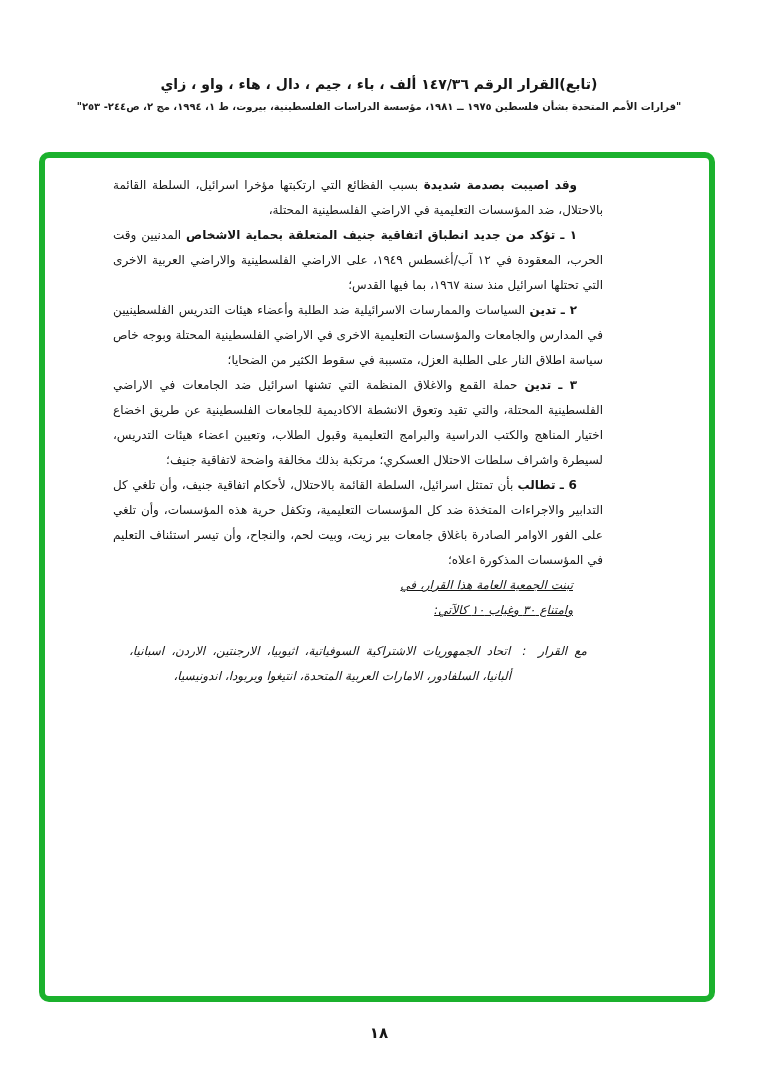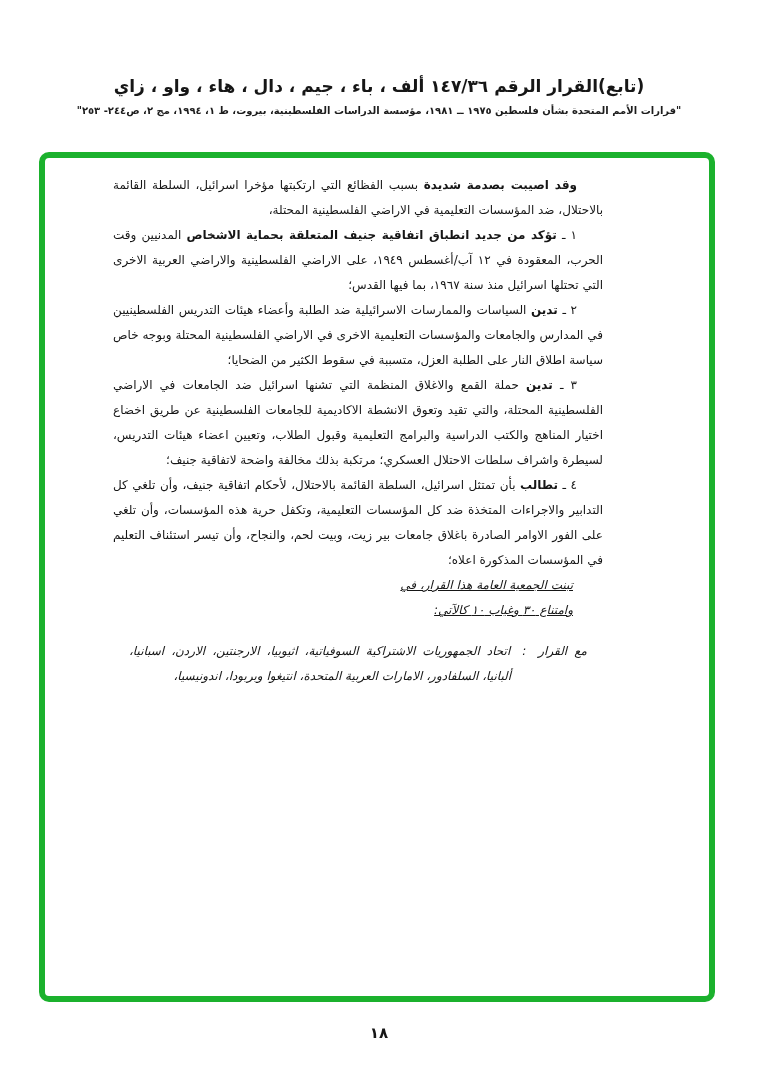--- a/index.html
+++ b/index.html
@@ -15,21 +15,21 @@
   }
   .header {
     position: absolute;
     top: 76px;
     left: 0;
     right: 0;
     text-align: center;
     direction: rtl;
   }
   .res-title {
-    font-size: 17px;
+    font-size: 14px;
     font-weight: bold;
     letter-spacing: 0.3px;
   }
   .citation {
     margin-top: 9px;
     font-size: 10px;
     font-weight: bold;
     color: #1c1c1c;
   }
   .frame {
@@ -47,21 +47,21 @@
     font-size: 12px;
     line-height: 25px;
     text-align: justify;
     direction: rtl;
   }
   .para {
     margin: 0;
     text-indent: 26px;
   }
   .para b { font-weight: bold; }
-  .num { font-weight: normal; }
+  .num { font-weight: bold; }
   .adopted {
     margin: 0 30px 0 0;
     font-style: italic;
     text-align: right;
     text-decoration: underline;
   }
   .adopted > div { text-indent: 0; }
   .votes {
     margin: 16px;
     padding-right: 76px;
@@ -101,21 +101,21 @@
         <span>المدنيين وقت الحرب، المعقودة في ١٢ آب/أغسطس ١٩٤٩، على الاراضي الفلسطينية والاراضي العربية الاخرى التي تحتلها اسرائيل منذ سنة ١٩٦٧، بما فيها القدس؛</span></p>
 
       <p class="para"><span class="num">٢ ـ</span>
         <b>تدين</b>
         <span>السياسات والممارسات الاسرائيلية ضد الطلبة وأعضاء هيئات التدريس الفلسطينيين في المدارس والجامعات والمؤسسات التعليمية الاخرى في الاراضي الفلسطينية المحتلة وبوجه خاص سياسة اطلاق النار على الطلبة العزل، متسببة في سقوط الكثير من الضحايا؛</span></p>
 
       <p class="para"><span class="num">٣ ـ</span>
         <b>تدين</b>
         <span>حملة القمع والاغلاق المنظمة التي تشنها اسرائيل ضد الجامعات في الاراضي الفلسطينية المحتلة، والتي تقيد وتعوق الانشطة الاكاديمية للجامعات الفلسطينية عن طريق اخضاع اختيار المناهج والكتب الدراسية والبرامج التعليمية وقبول الطلاب، وتعيين اعضاء هيئات التدريس، لسيطرة واشراف سلطات الاحتلال العسكري؛ مرتكبة بذلك مخالفة واضحة لاتفاقية جنيف؛</span></p>
 
-      <p class="para"><span class="num">٤ ـ</span>
+      <p class="para"><span class="num">6 ـ</span>
         <b>تطالب</b>
         <span>بأن تمتثل اسرائيل، السلطة القائمة بالاحتلال، لأحكام اتفاقية جنيف، وأن تلغي كل التدابير والاجراءات المتخذة ضد كل المؤسسات التعليمية، وتكفل حرية هذه المؤسسات، وأن تلغي على الفور الاوامر الصادرة باغلاق جامعات بير زيت، وبيت لحم، والنجاح، وأن تيسر استئناف التعليم في المؤسسات المذكورة اعلاه؛</span></p>
 
 
       <div class="adopted">
         <div>تبنت الجمعية العامة هذا القرار، في</div>
         <div>وامتناع ٣٠ وغياب ١٠ كالآتي:</div>
       </div>
 
       <div class="votes"><span>مع القرار</span><span class="vcolon">:</span><span>اتحاد الجمهوريات الاشتراكية السوفياتية، اثيوبيا، الارجنتين، الاردن، اسبانيا، ألبانيا، السلفادور، الامارات العربية المتحدة، انتيغوا وبربودا، اندونيسيا،</span></div>

